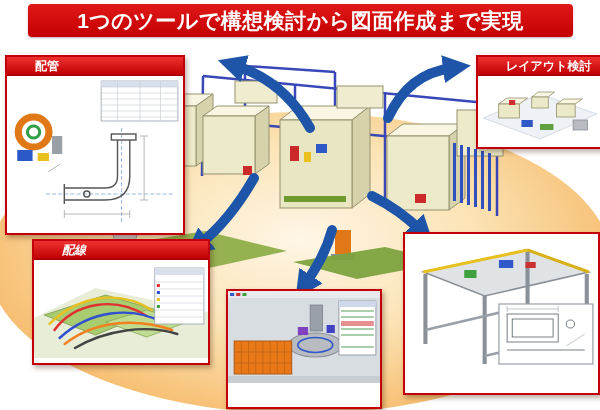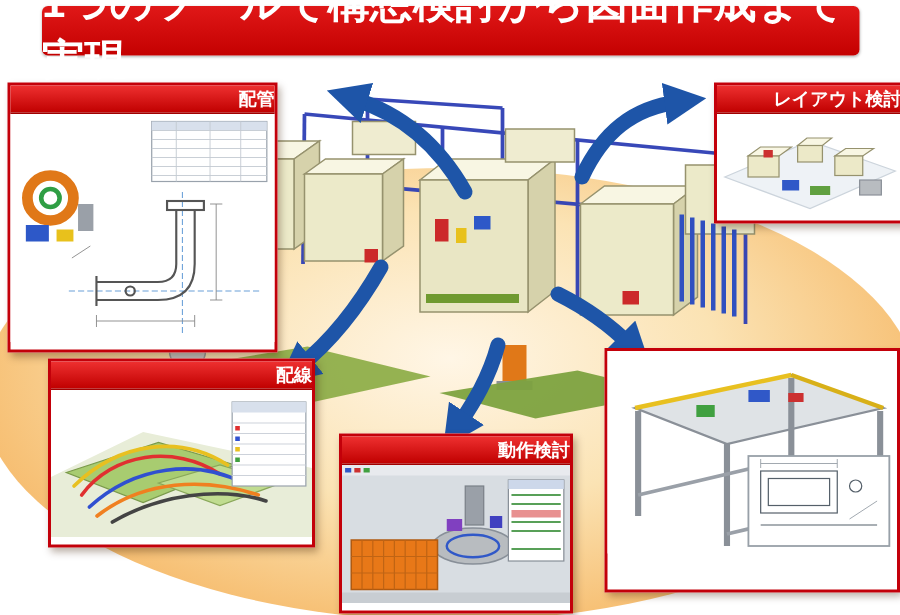--- a/index.html
+++ b/index.html
@@ -8,42 +8,43 @@
     font-family:"Liberation Sans","DejaVu Sans",sans-serif;
   }
   .bg-ellipse{
     position:absolute;left:-12px;top:112px;width:624px;height:302px;border-radius:50%;
     background:radial-gradient(ellipse at 50% 42%, #fff6e6 0%, #fbe3b4 40%, #f7c278 70%, #f1a349 100%);
     z-index:0;
   }
   .banner{
     position:absolute;left:28px;top:4px;width:545px;height:33px;border-radius:4px;
     background:linear-gradient(#e01818,#c40000);
-    color:#fff;font-weight:bold;font-size:28px;letter-spacing:0.5px;
+    color:#fff;font-weight:bold;font-size:21px;letter-spacing:0.5px;
     display:flex;align-items:center;justify-content:center;z-index:6;
     box-shadow:0 1px 2px rgba(0,0,0,.3);
   }
   .factory{position:absolute;left:85px;top:48px;width:430px;height:265px;z-index:1;}
   .arrows{position:absolute;left:0;top:0;width:600px;height:410px;z-index:2;pointer-events:none;}
   .panel{
     position:absolute;background:#fff;border:2px solid #c3000a;z-index:4;
     box-shadow:2px 3px 5px rgba(60,30,0,.35);
   }
   .panel-header{
     height:18px;line-height:18px;background:linear-gradient(#ee3030,#c00000);
-    color:#fff;font-weight:bold;font-size:12px;text-align:right;
+    color:#fff;font-weight:bold;font-size:12px;text-align:left;
     border-bottom:1px solid #a00000;
+    padding-left:28px;
   }
   .panel-body{position:relative;overflow:hidden;background:#fff;}
   .panel-body svg{display:block;width:100%;height:100%;}
   .p-piping{left:5px;top:55px;width:176px;height:176px;}
   .p-piping .panel-body{height:152px;}
   .p-layout{left:476px;top:55px;width:123px;height:90px;}
   .p-layout .panel-body{height:66px;}
-  .p-wiring{left:32px;top:239px;width:174px;height:122px;}
+  .p-wiring{left:32px;top:239px;width:174px;height:122px;font-style:italic;}
   .p-wiring .panel-body{height:98px;}
   .p-motion{left:226px;top:289px;width:152px;height:116px;}
   .p-motion .panel-body{height:92px;}
   .p-steel{left:403px;top:232px;width:193px;height:159px;}
   .p-steel .panel-body{height:135px;}
 </style>
 </head>
 <body>
 
 <div class="stage">
@@ -215,21 +216,20 @@
         </g>
         <rect x="120" y="24" width="3" height="3" fill="#e03030"></rect>
         <rect x="120" y="31" width="3" height="3" fill="#3050d0"></rect>
         <rect x="120" y="38" width="3" height="3" fill="#e8c020"></rect>
         <rect x="120" y="45" width="3" height="3" fill="#40a040"></rect>
       </svg>
     </div>
   </div>
 
   <div class="panel p-motion">
-    <div class="panel-header">動作検討</div>
     <div class="panel-body">
       <svg viewBox="0 0 148 92" preserveAspectRatio="none">
         <rect x="0" y="0" width="148" height="92" fill="#d8dde2"></rect>
         <rect x="0" y="0" width="148" height="7" fill="#e8eaee"></rect>
         <rect x="2" y="2" width="4" height="3" fill="#3058c8"></rect>
         <rect x="8" y="2" width="4" height="3" fill="#cc3030"></rect>
         <rect x="14" y="2" width="4" height="3" fill="#40a040"></rect>
         <rect x="0" y="85" width="148" height="7" fill="#c8cdd2"></rect>
         <rect x="80" y="14" width="12" height="26" fill="#9aa0a8" stroke="#7a8088" stroke-width="0.8"></rect>
         <ellipse cx="85" cy="54" rx="26" ry="12" fill="#b8bcc0" stroke="#888f98" stroke-width="1"></ellipse>

